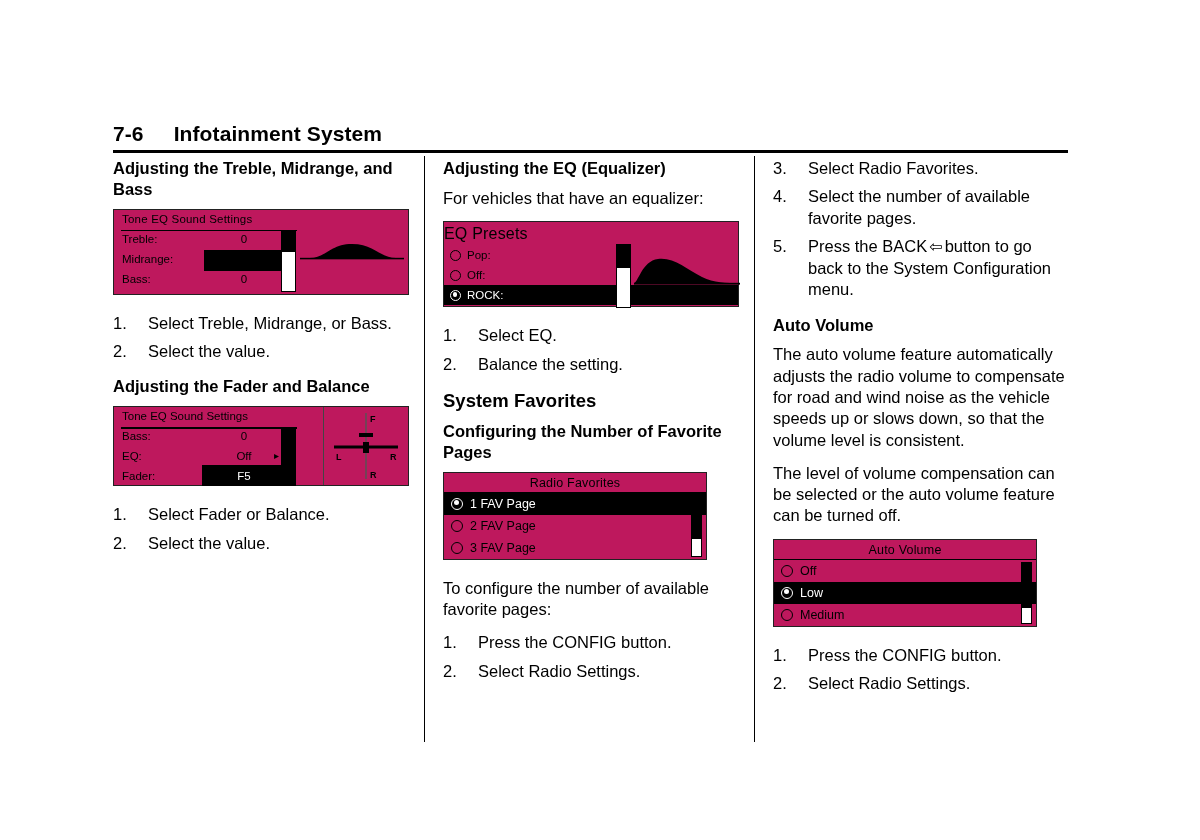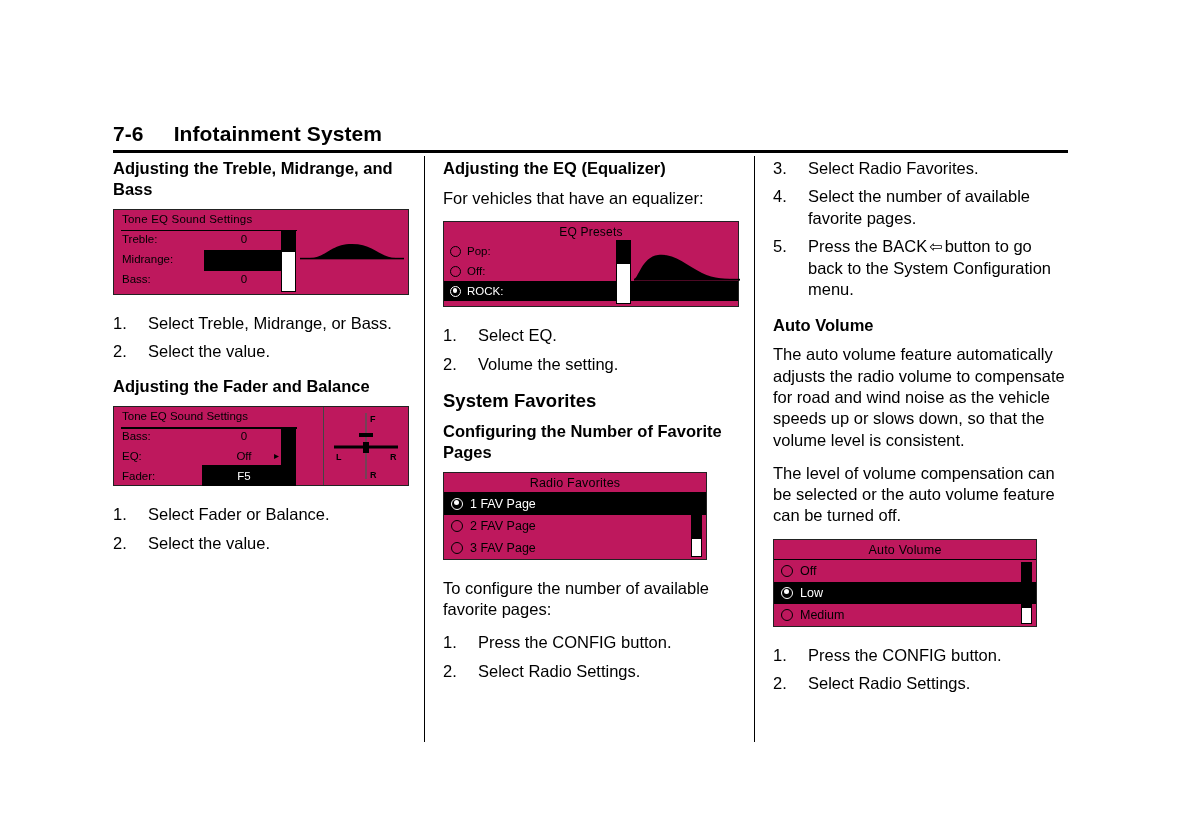--- a/index.html
+++ b/index.html
@@ -256,22 +256,22 @@
     height: 100%;
   }
 
   
   .eq-panel {
     width: 296px;
     height: 86px;
     margin: 10px 0 18px 0;
   }
   .eq-title {
-    font-size: 12px;
-    text-align: center;
+    font-size: 16px;
+    text-align: left;
     padding-top: 3px;
     letter-spacing: 0.2px;
   }
   .eq-rows { margin-top: 2px; position: relative; }
   .eq-row {
     height: 20px;
     font-size: 11.5px;
     display: flex;
     align-items: center;
     padding-left: 6px;
@@ -530,21 +530,21 @@
       </div>
     </div>
 
     <ol class="steps">
       <li>
         <span class="num">1.</span>
         <span>Select EQ.</span>
       </li>
       <li>
         <span class="num">2.</span>
-        <span>Volume the setting.</span>
+        <span>Balance the setting.</span>
       </li>
     </ol>
 
     <h2 class="h2">System Favorites</h2>
     <h3 class="h3">Configuring the Number of Favorite Pages</h3>
 
     <div class="panel list-panel">
       <div class="list-title">Radio Favorites</div>
       <div class="list-rows">
         <div class="list-row sel">

